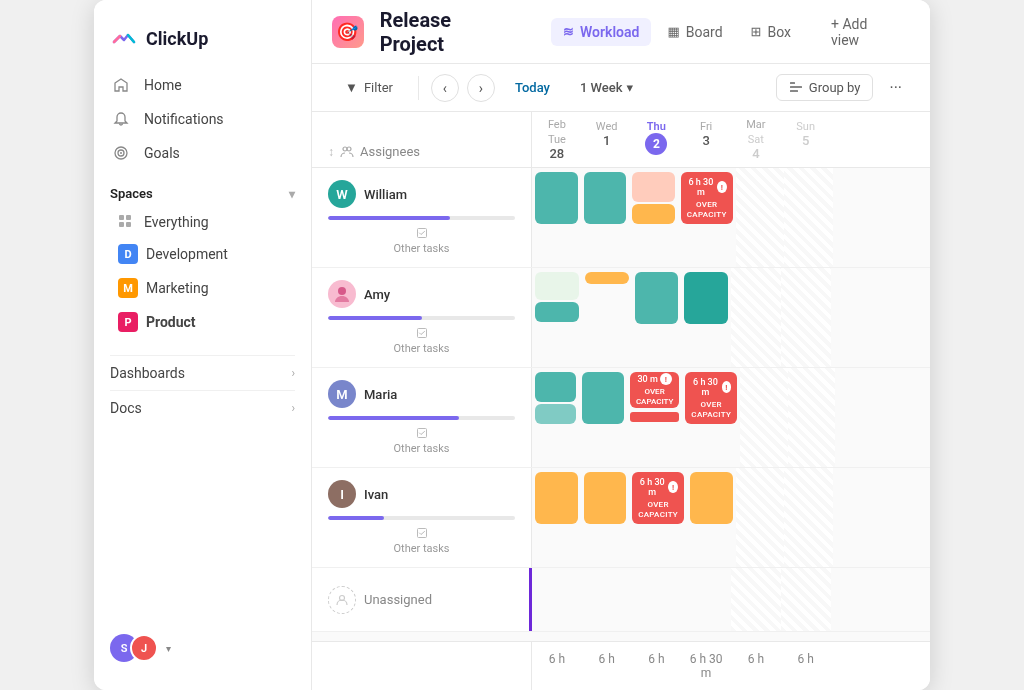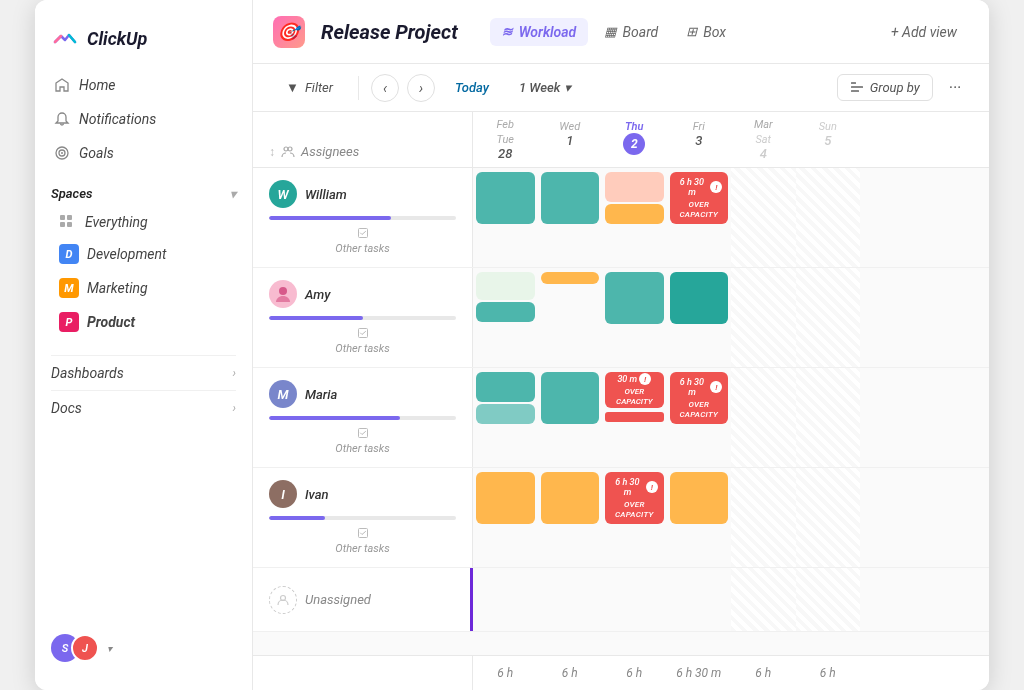--- a/index.html
+++ b/index.html
@@ -1,26 +1,26 @@
 <!DOCTYPE html>
 <html><head>
   <meta charset="utf-8">
   <style>
     * { box-sizing: border-box; margin: 0; padding: 0; }
     body { font-family: -apple-system, BlinkMacSystemFont, 'Segoe UI', Roboto, sans-serif; background: #f0f0f0; display: flex; justify-content: center; align-items: center; min-height: 100vh; }
-    .app-container { width: 954px; height: 690px; background: #fff; border-radius: 12px; box-shadow: 0 4px 24px rgba(0,0,0,0.15); display: flex; overflow: hidden; font-style: italic; }
+    .app-container { width: 836px; height: 690px; background: #fff; border-radius: 12px; box-shadow: 0 4px 24px rgba(0,0,0,0.15); display: flex; overflow: hidden; }
     
     
     .sidebar { width: 218px; min-width: 218px; background: #fff; border-right: 1px solid #e8e8e8; display: flex; flex-direction: column; padding: 16px 0; }
     .logo-area { display: flex; align-items: center; gap: 8px; padding: 8px 16px 16px; }
     .logo-icon { width: 28px; height: 28px; }
     .logo-text { font-size: 18px; font-weight: 700; color: #1a1a2e; }
     
     .sidebar-nav { padding: 0 8px; }
-    .nav-item { display: flex; align-items: center; gap: 8px; padding: 8px 10px; border-radius: 6px; cursor: pointer; font-size: 14px; color: #444; transition: background 0.15s; }
+    .nav-item { display: flex; align-items: center; gap: 14px; padding: 8px 10px; border-radius: 6px; cursor: pointer; font-size: 14px; color: #444; transition: background 0.15s; }
     .nav-icon { width: 18px; height: 18px; display: flex; align-items: center; justify-content: center; color: #888; flex-shrink: 0; }
     
     .sidebar-section { margin-top: 16px; padding: 0 16px 8px; }
     .sidebar-section-header { display: flex; align-items: center; justify-content: space-between; font-size: 13px; font-weight: 600; color: #222; margin-bottom: 6px; cursor: pointer; }
     
     .space-item { display: flex; align-items: center; gap: 8px; padding: 7px 8px; border-radius: 6px; cursor: pointer; font-size: 14px; color: #444; }
     .space-item.active { font-weight: 700; }
     .space-badge { width: 20px; height: 20px; border-radius: 4px; display: flex; align-items: center; justify-content: center; font-size: 11px; font-weight: 700; color: #fff; flex-shrink: 0; }
     .badge-d { background: #4285f4; }
     .badge-m { background: #ff9800; }

